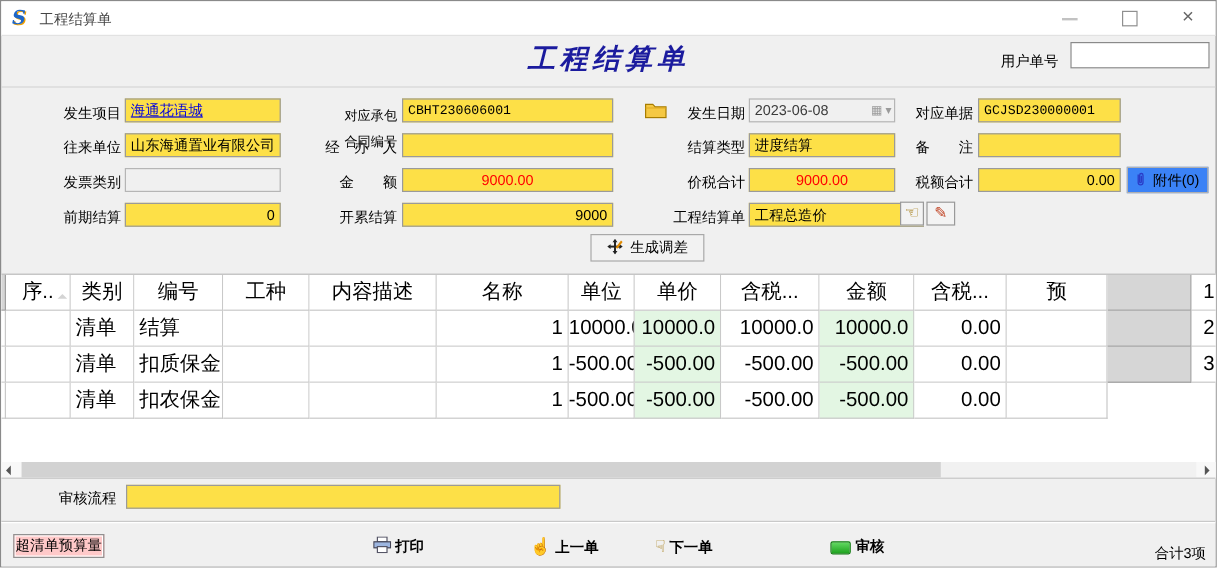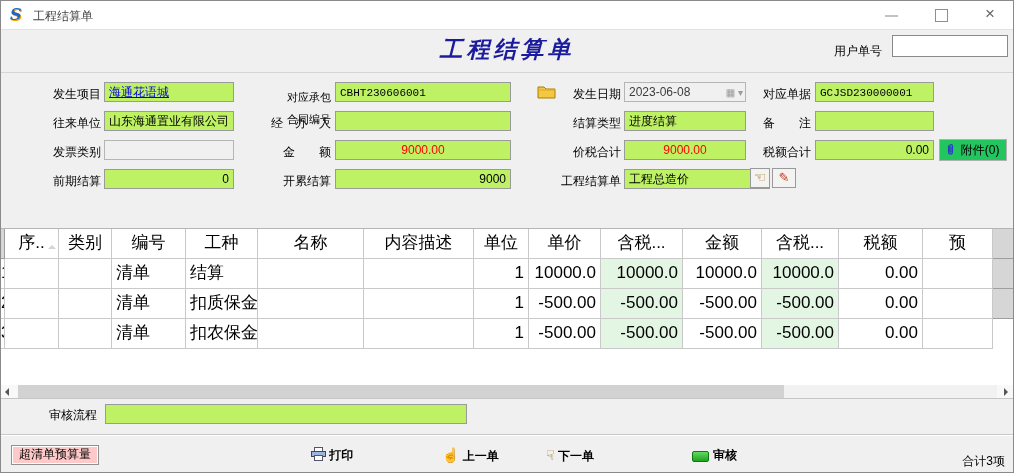--- a/index.html
+++ b/index.html
@@ -19,33 +19,33 @@
   .hdr-band{position:absolute;left:0;top:28px;width:100%;height:43px;border-bottom:1px solid #d6d6d6;}
   .doc-title{position:absolute;left:0;top:5px;width:100%;text-align:center;
              font-family:"DejaVu Serif",serif;font-style:italic;font-weight:bold;
              font-size:23px;color:#1b1b9e;letter-spacing:4px;}
   .uno-lbl{position:absolute;left:833px;top:14px;font-size:12px;}
   .uno-inp{position:absolute;left:891px;top:6px;width:116px;height:22px;box-sizing:border-box;
            background:#fff;border:1px solid #8a8a8a;font-size:12px;padding:2px 4px;}
   
   .lbl{position:absolute;font-size:12px;text-align:right;white-space:pre;}
   .lbl2{position:absolute;font-size:11px;line-height:11px;text-align:right;white-space:pre;}
-  .inp{position:absolute;height:20px;box-sizing:border-box;background:#bef264;
+  .inp{position:absolute;height:20px;box-sizing:border-box;background:#fde047;
        border:1px solid #9a9a9a;font-size:12px;padding:2px 4px;line-height:15px;
        overflow:hidden;white-space:nowrap;}
   .inp.dis{background:#f0f0f0;border-color:#b5b5b5;}
   .inp.num{text-align:right;}
   .inp.red{color:#ff0000;text-align:center;}
   .inp.mono{font-family:"Liberation Mono",monospace;font-size:11px;line-height:16px;}
   .link{color:#0000e0;text-decoration:underline;}
   .icon-btn{position:absolute;box-sizing:border-box;background:#f3f3f3;border:1px solid #999;
             text-align:center;font-size:13px;line-height:17px;cursor:default;}
   .date-icons{position:absolute;right:2px;top:2px;font-size:10px;color:#9a9a9a;}
   .attach-btn{position:absolute;left:938px;top:138px;width:68px;height:22px;box-sizing:border-box;
-              border:1px solid #b0b0b0;background:#22c55e;font-size:12px;line-height:20px;text-align:center;}
+              border:1px solid #b0b0b0;background:#3b82f6;font-size:12px;line-height:20px;text-align:center;}
   .gen-btn{position:absolute;left:491px;top:194px;width:95px;height:23px;box-sizing:border-box;
            background:#f2f2f2;border:1px solid #a9a9a9;font-size:12px;line-height:21px;text-align:center;}
   .gen-btn svg{vertical-align:-2px;margin-right:3px;}
   
   .grid-area{position:absolute;left:0;top:227px;width:1014px;height:170px;background:#fff;
              border-top:1px solid #b5b5b5;overflow:hidden;}
   .grid{position:absolute;left:0;top:0;display:grid;
         grid-template-columns:4px 54px 53px 74px 72px 106px 110px 55px 72px 82px 79px 77px 84px 70px 30px;
         grid-auto-rows:30px;font-size:17px;}
   .gc{border-right:1px solid #c9c9c9;border-bottom:1px solid #c9c9c9;overflow:hidden;
@@ -64,21 +64,21 @@
   .hsb-thumb{position:absolute;left:17px;top:0;width:766px;height:13px;background:#d2d2d2;}
   .arr{position:absolute;top:2.5px;width:0;height:0;border:4px solid transparent;}
   .arr-l{left:4px;border-right-color:#555;border-left-width:0;}
   .arr-r{left:7px;border-left-color:#555;border-right-width:0;}
   
   .rev-band{position:absolute;left:0;top:397px;width:100%;height:36px;background:#f0f0f0;
             border-top:1px solid #c5c5c5;}
   
   .footer{position:absolute;left:0;top:433px;width:100%;height:40px;background:#f0f0f0;
           border-top:1px solid #c9c9c9;box-shadow:inset 0 1px 0 #ffffff;}
-  .pink-lbl{position:absolute;left:10px;top:10px;width:88px;height:20px;box-sizing:border-box;
+  .pink-lbl{position:absolute;left:10px;top:10px;width:76px;height:20px;box-sizing:border-box;
             background:#ffc9c9;border:1px solid #919191;box-shadow:inset 0 0 0 1px #fff;
             font-size:12px;line-height:17px;text-align:center;}
   .tool{position:absolute;top:12px;font-size:12px;font-weight:bold;}
   .tool .ticon{font-weight:normal;}
   .hand{font-size:14px;color:#a07608;}
   .audit-ico{position:absolute;left:691px;top:16px;width:15px;height:9px;border-radius:2px;
              background:linear-gradient(#63d963,#1fa31f);border:1px solid #0c7a0c;}
   .total{position:absolute;left:938px;top:18px;width:66px;font-size:12px;text-align:right;}
   .pencil{color:#c04020;}
 </style>
@@ -152,37 +152,45 @@
   <div class="attach-btn">
     <svg width="9" height="13" viewBox="0 0 9 13" style="vertical-align:-2px;margin-right:2px;">
         <path d="M2.5 2.5 V9 a2 2 0 0 0 4 0 V3 a1.4 1.4 0 0 0 -2.8 0 V8.5 a0.7 0.7 0 0 0 1.4 0 V3.5" fill="none" stroke="#2a3cc8" stroke-width="1.1"></path>
       </svg>
     <span>附件(0)</span>
   </div>
 
   <div class="icon-btn" style="left:749px;top:167px;width:20px;height:20px;"><span class="hand">☜</span></div>
   <div class="icon-btn" style="left:771px;top:167px;width:24px;height:20px;"><span class="pencil">✎</span></div>
 
+  <div class="gen-btn">
+    <svg width="13" height="13" viewBox="0 0 16 16">
+        <path d="M8 0 L10.5 3.5 H5.5 Z M8 16 L5.5 12.5 H10.5 Z M0 8 L3.5 5.5 V10.5 Z M16 8 L12.5 10.5 V5.5 Z" fill="#222"></path>
+        <rect x="7" y="3" width="2" height="10" fill="#222"></rect>
+        <rect x="3" y="7" width="10" height="2" fill="#222"></rect>
+        <path d="M9.5 9.5 L15 2.5" stroke="#e08a00" stroke-width="2.2"></path>
+      </svg>
+    <span>生成调差</span>
+  </div>
 
   <div class="grid-area">
     <div class="grid">
 
       <div class="gc ind"></div>
       <div class="gc gh"><span>序..</span><span class="sort"></span></div>
       <div class="gc gh">类别</div>
       <div class="gc gh">编号</div>
       <div class="gc gh">工种</div>
+      <div class="gc gh">内容描述</div>
       <div class="gc gh">名称</div>
-      <div class="gc gh">内容描述</div>
       <div class="gc gh">单位</div>
       <div class="gc gh">单价</div>
       <div class="gc gh">含税...</div>
       <div class="gc gh">金额</div>
       <div class="gc gh">含税...</div>
-      <div class="gc gh">税额</div>
       <div class="gc gh">预</div>
 
       <div class="gc ind"></div>
       <div class="gc ctrc">1</div>
       <div class="gc"></div>
       <div class="gc"></div>
       <div class="gc txtc">清单</div>
       <div class="gc txtc">结算</div>
       <div class="gc"></div>
       <div class="gc"></div>

